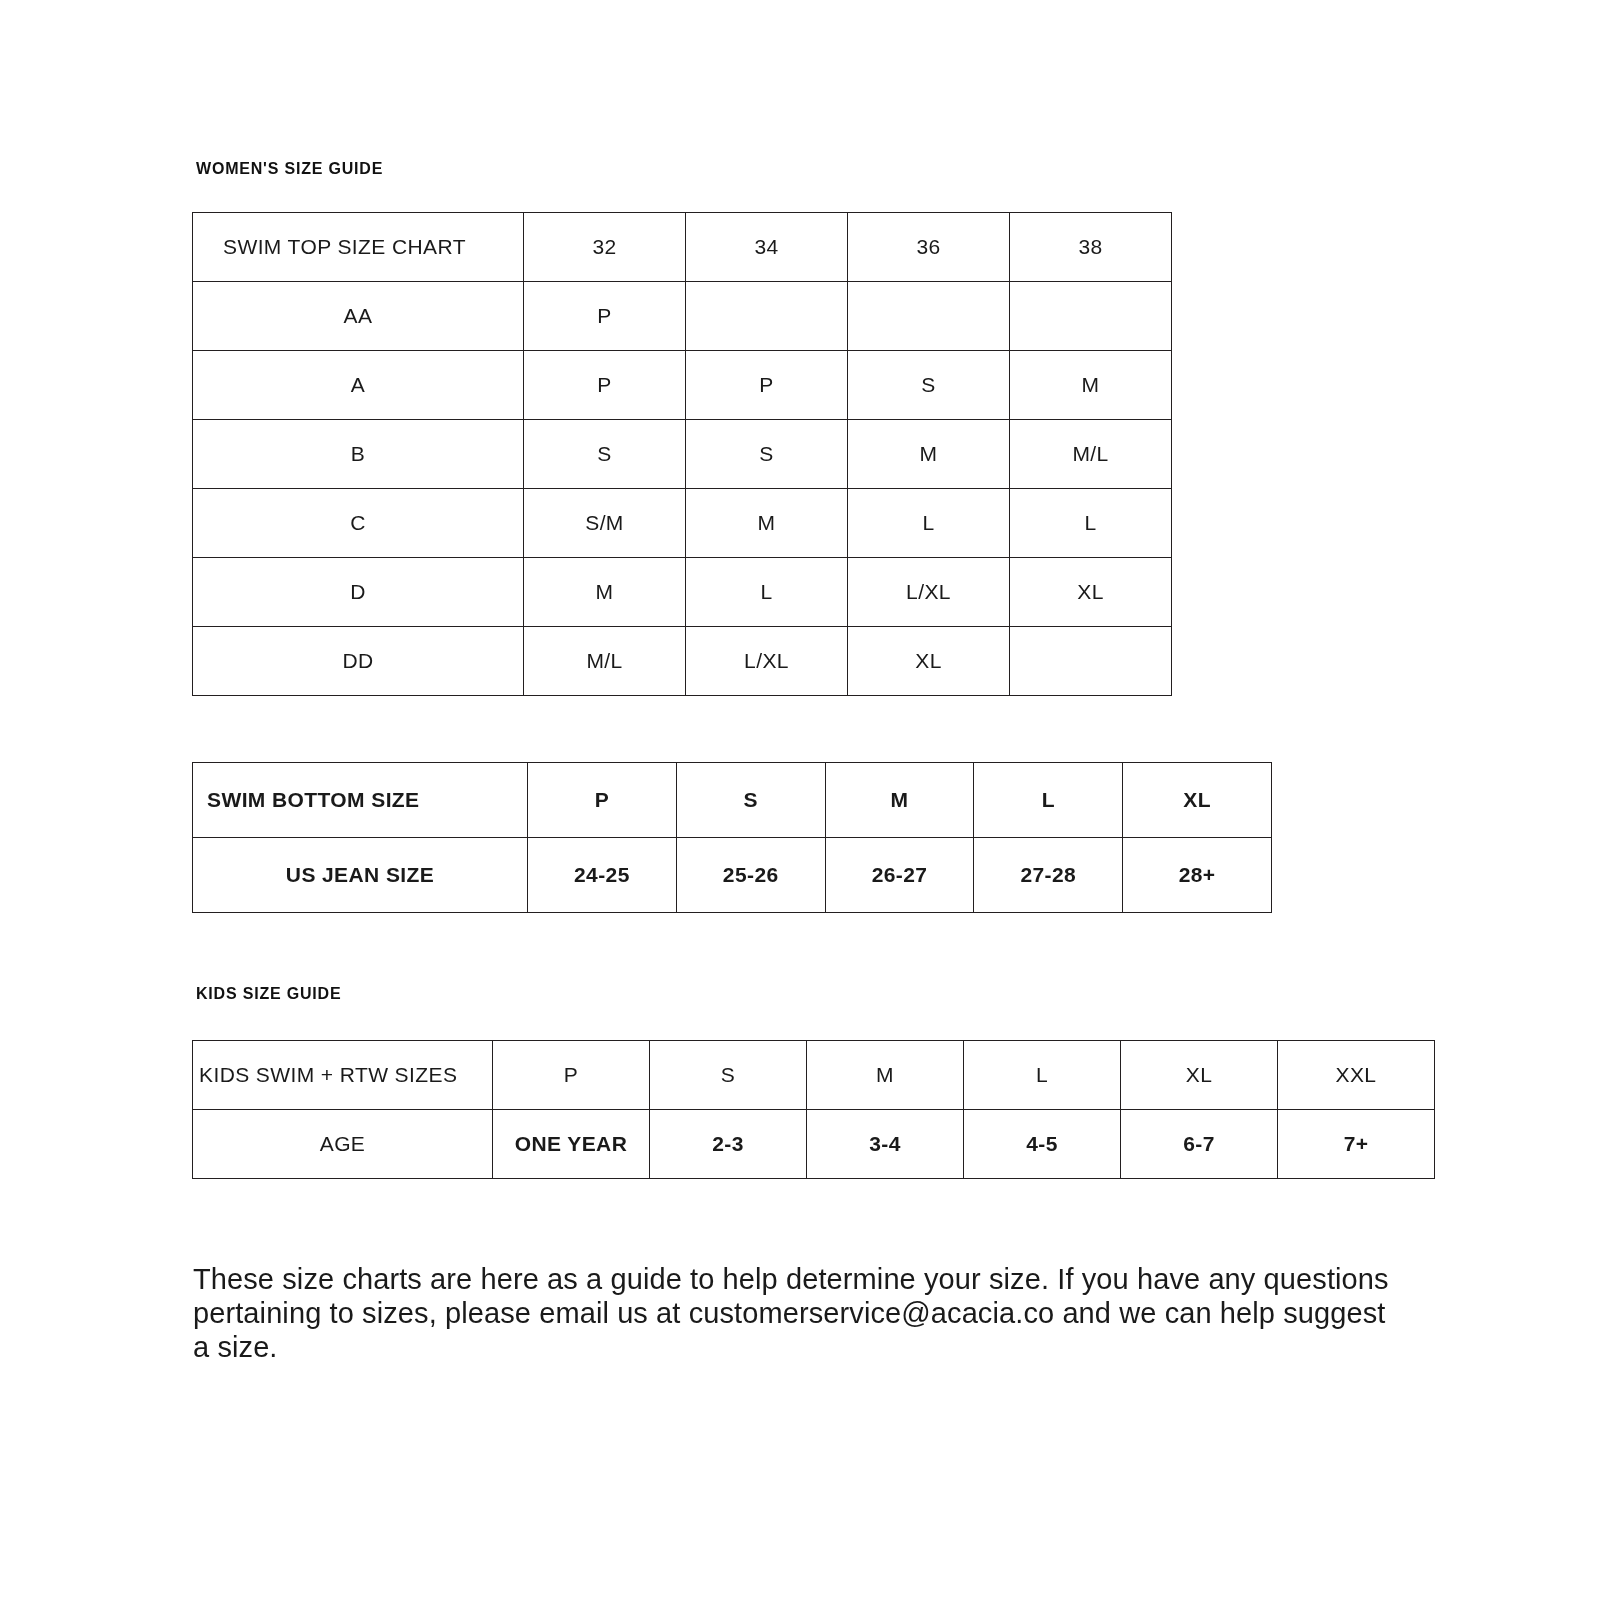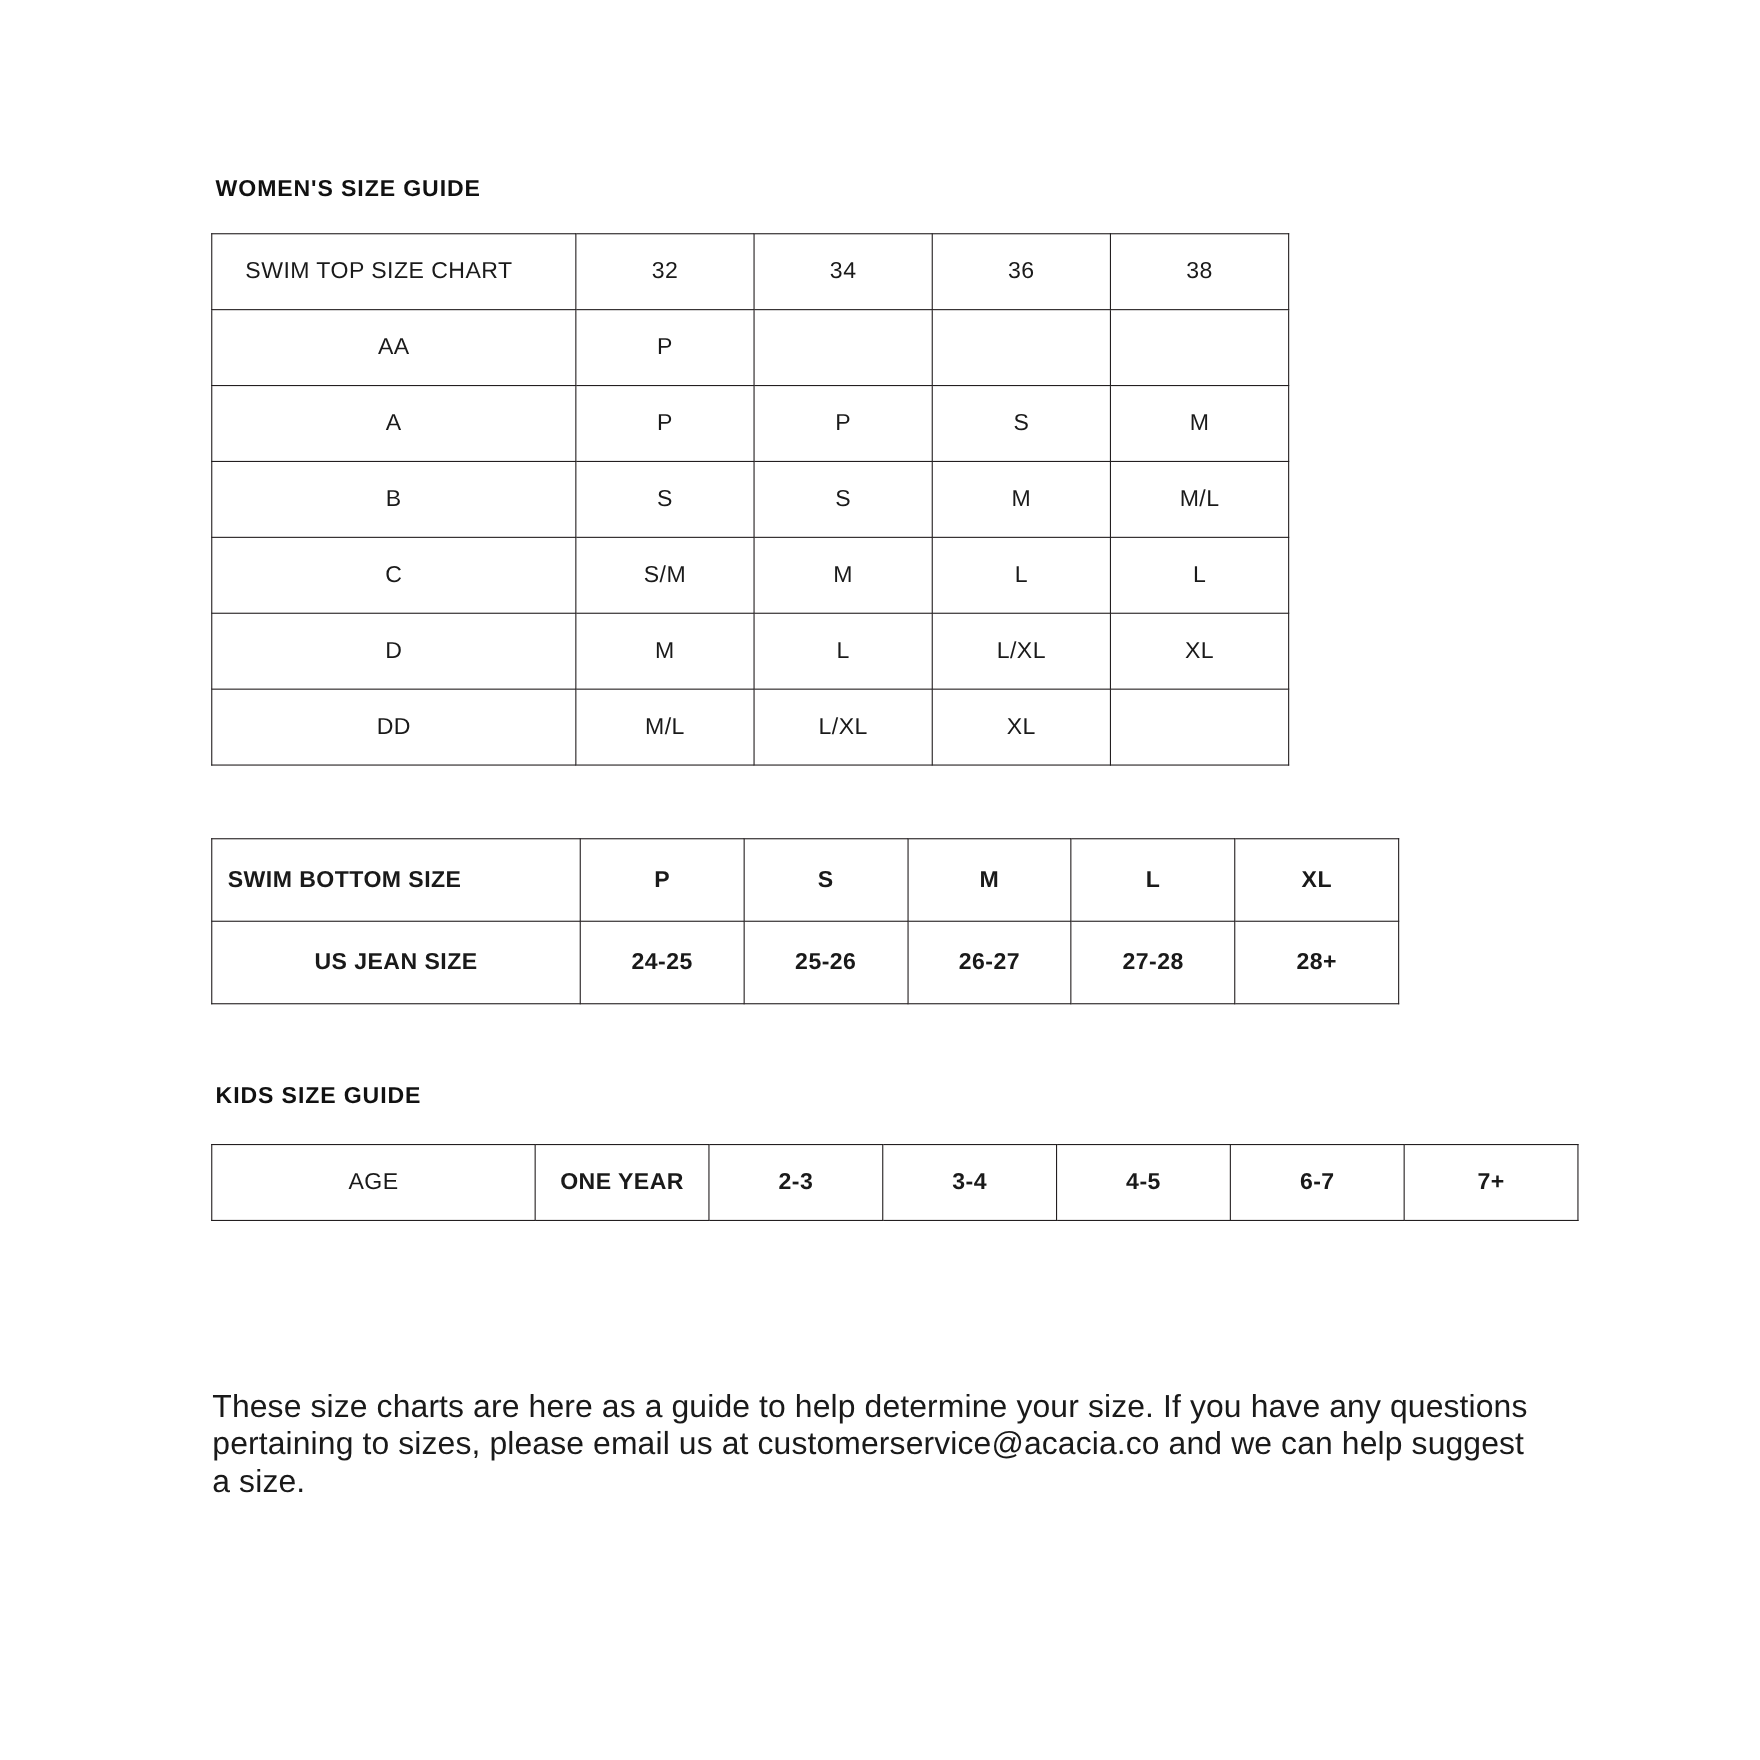--- a/index.html
+++ b/index.html
@@ -18,21 +18,21 @@
   .page {
     position: absolute;
     left: 0;
     top: 0;
     width: 1600px;
     height: 1600px;
     background: #fff;
   }
   .section-title {
     position: absolute;
-    font-size: 21px;
+    font-size: 16px;
     font-weight: bold;
     letter-spacing: 0.8px;
     color: #111;
   }
   #womens-title { left: 196px; top: 160px; }
   #kids-title   { left: 196px; top: 985px; }
 
   table.size-table {
     position: absolute;
     border-collapse: collapse;
@@ -169,20 +169,29 @@
         <td>27-28</td>
         <td>28+</td>
       </tr>
     </tbody>
   </table>
 
   <div class="section-title" id="kids-title">KIDS SIZE GUIDE</div>
 
   <table class="size-table" id="kids-table">
     <tbody>
+      <tr class="header-row">
+        <td class="label-cell">KIDS SWIM + RTW SIZES</td>
+        <td>P</td>
+        <td>S</td>
+        <td>M</td>
+        <td>L</td>
+        <td>XL</td>
+        <td>XXL</td>
+      </tr>
       <tr class="data-row">
         <td class="label-cell">AGE</td>
         <td>ONE YEAR</td>
         <td>2-3</td>
         <td>3-4</td>
         <td>4-5</td>
         <td>6-7</td>
         <td>7+</td>
       </tr>
     </tbody>

